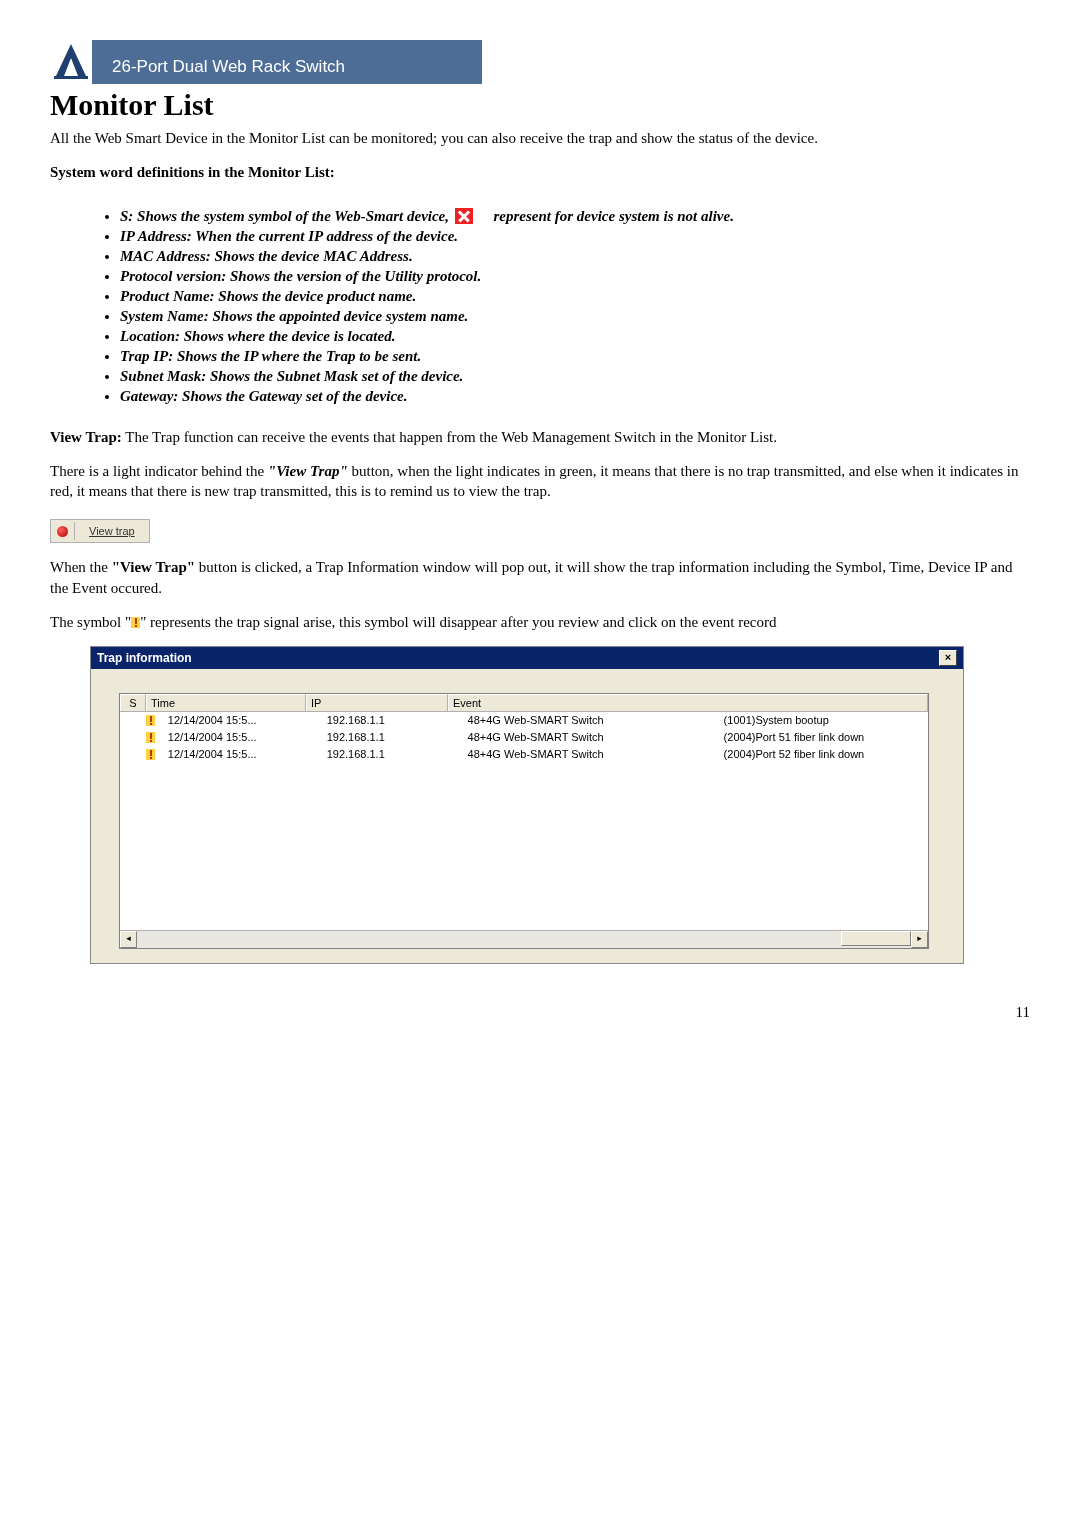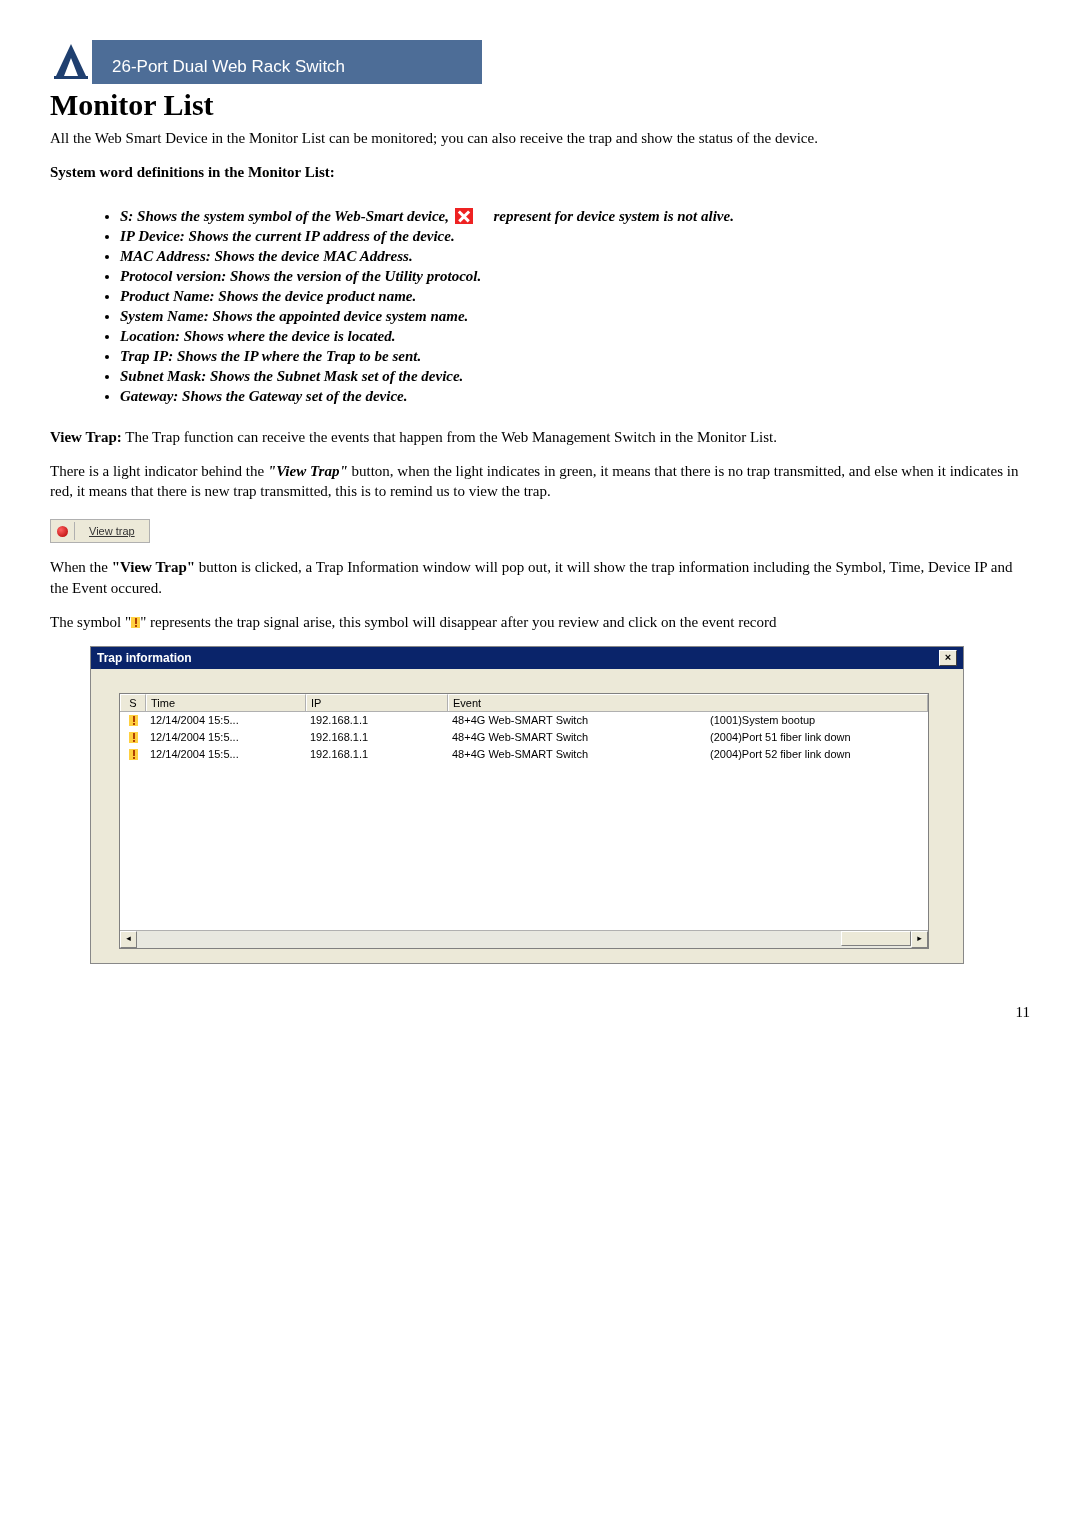--- a/index.html
+++ b/index.html
@@ -170,20 +170,21 @@
     box-sizing: border-box;
   }
   .trap-rows {
     height: 218px;
     overflow: hidden;
     background: #fff;
   }
   .trap-row {
     display: flex;
     padding: 1px 0;
+    margin-left: 18px;
   }
   .trap-row > div {
     padding: 1px 4px;
     box-sizing: border-box;
     white-space: nowrap;
   }
   .col-s { width: 26px; text-align: center; }
   .col-time { width: 160px; }
   .col-ip { width: 142px; }
   .col-event-name { width: 258px; }
@@ -264,21 +265,21 @@
 
 <p class="bold">System word definitions in the Monitor List:</p>
 
 <ul>
   <li>
     <span class="bolditalic">S: Shows the system symbol of the Web-Smart device,</span>
     <span class="red-x"></span>
     &nbsp;&nbsp;&nbsp;
     <span class="bolditalic">represent for device system is not alive.</span>
   </li>
-  <li class="bolditalic">IP Device: Shows the current IP address of the device.</li>
+  <li class="bolditalic">IP Address: When the current IP address of the device.</li>
   <li class="bolditalic">MAC Address: Shows the device MAC Address.</li>
   <li class="bolditalic">Protocol version: Shows the version of the Utility protocol.</li>
   <li class="bolditalic">Product Name: Shows the device product name.</li>
   <li class="bolditalic">System Name: Shows the appointed device system name.</li>
   <li class="bolditalic">Location: Shows where the device is located.</li>
   <li class="bolditalic">Trap IP: Shows the IP where the Trap to be sent.</li>
   <li class="bolditalic">Subnet Mask: Shows the Subnet Mask set of the device.</li>
   <li class="bolditalic">Gateway: Shows the Gateway set of the device.</li>
 </ul>
 

